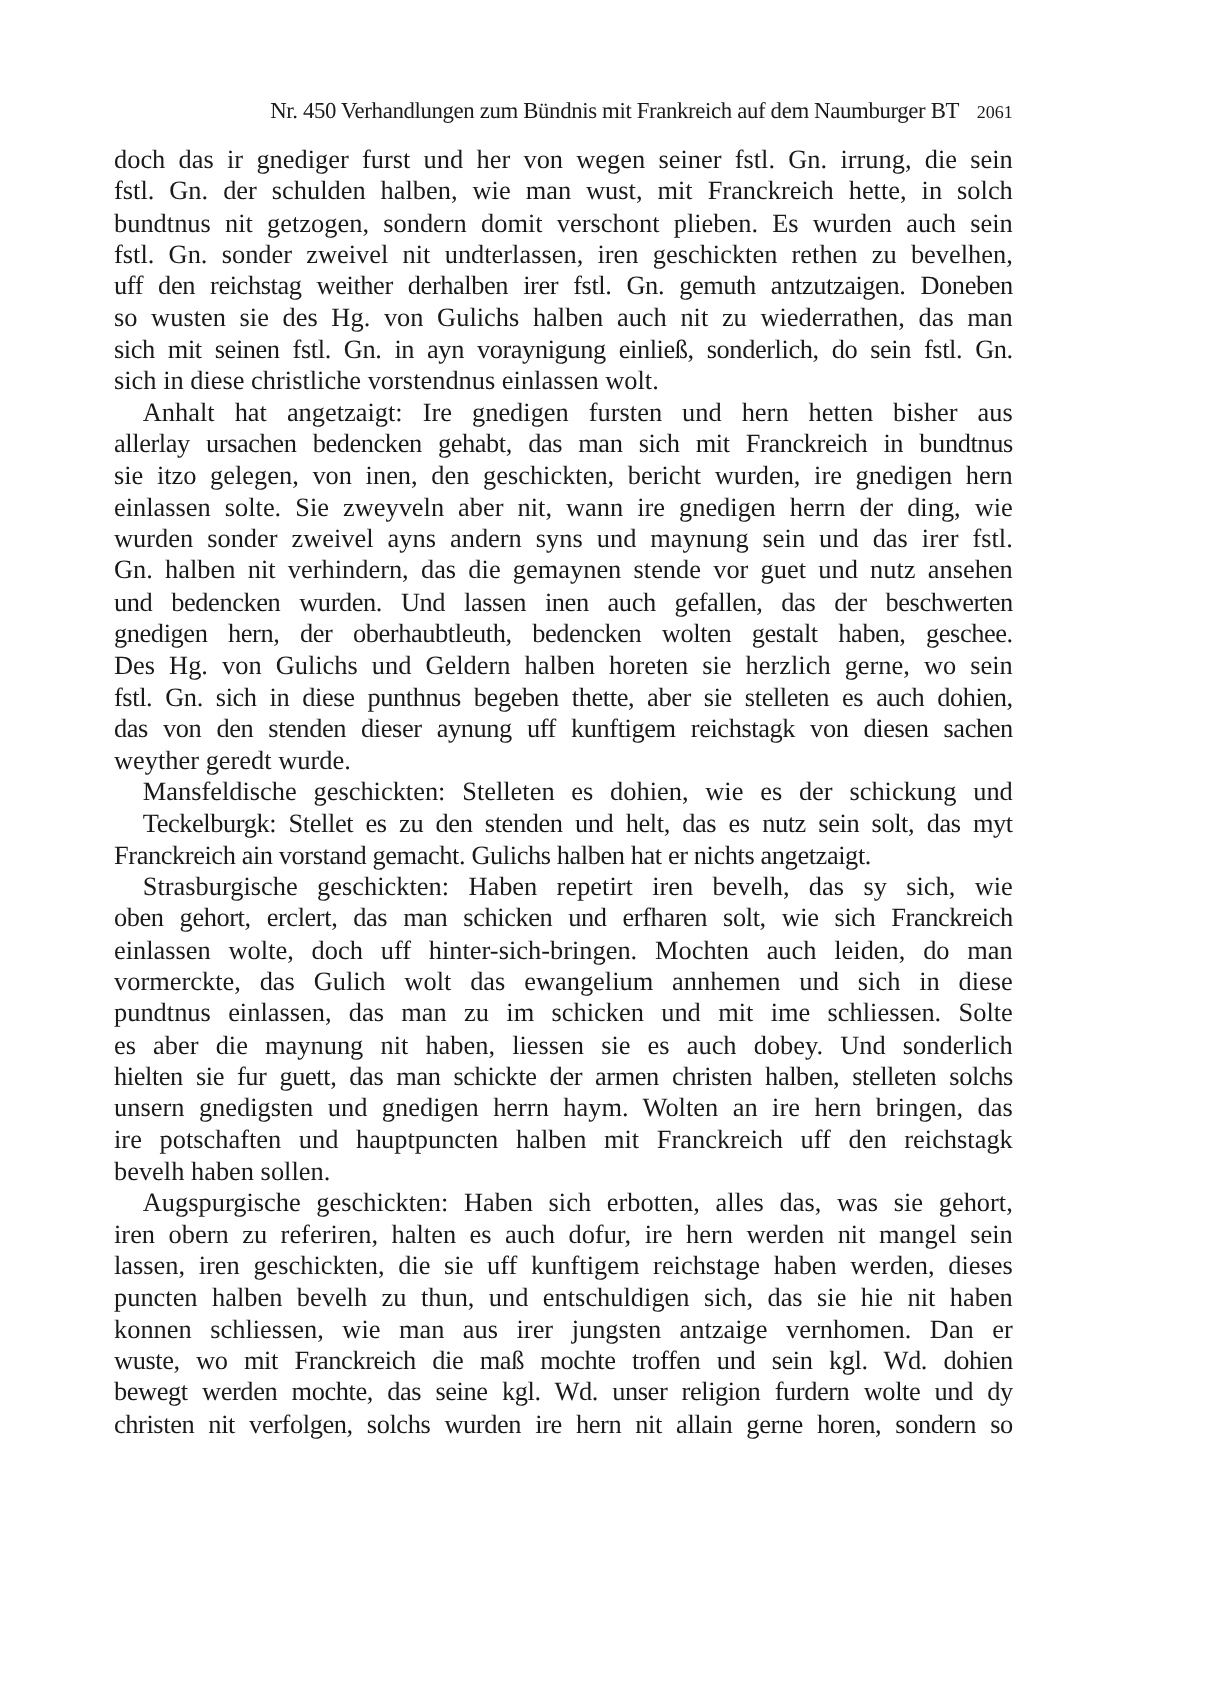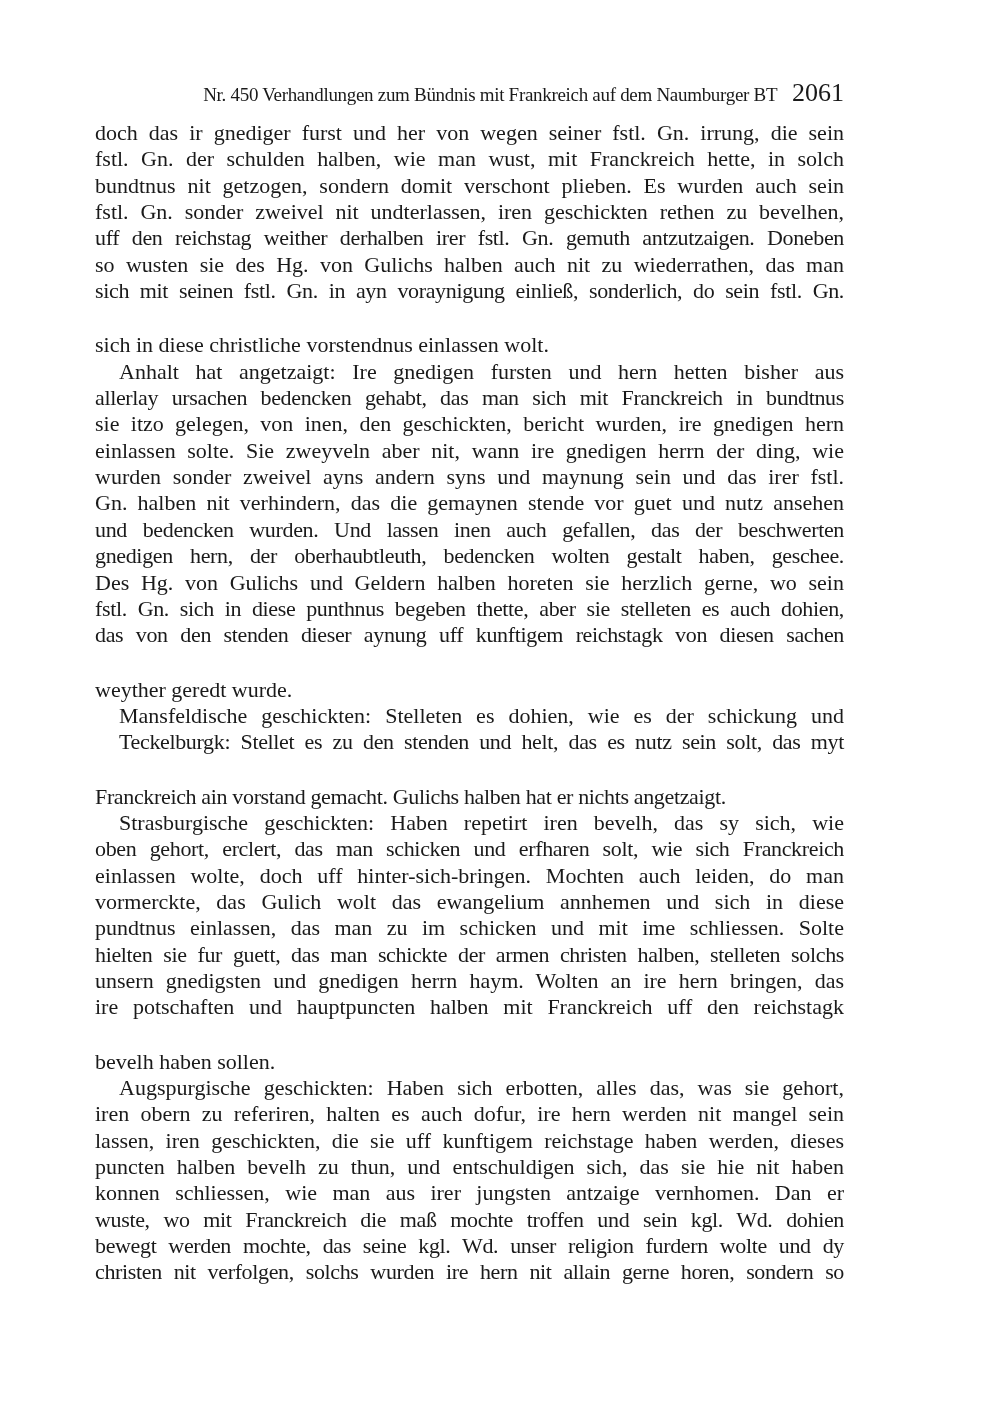--- a/index.html
+++ b/index.html
@@ -7,30 +7,30 @@
   .page {
     position: absolute; left: 95px; top: 0; width: 749px;
     font-family: "Liberation Serif", "DejaVu Serif", serif;
     color: #1a1a1a;
   }
   .running-head {
     position: absolute; top: 80px; right: 0; left: 0;
     text-align: right; font-size: 19px; line-height: 26px; white-space: nowrap;
   }
   .running-head .title { letter-spacing: -0.3px; text-align: center; }
-  .running-head .pageno { margin-left: 10px; font-size: 26px; }
+  .running-head .pageno { margin-left: 10px; font-size: 15px; }
   .body {
     position: absolute; top: 120px; left: 0; width: 749px;
     font-size: 22px; line-height: 26.35px;
   }
   .line {
     display: block; height: 26.35px; white-space: nowrap;
     text-align: justify; text-align-last: justify; overflow: visible; font-family: Liberation Serif, serif;
   }
-  .line.last { text-align-last: left; margin-top: 28px; }
+  .line.last { text-align-last: left; }
   .line.indent { padding-left: 24px; }
   .line.condensed { letter-spacing: -0.35px; }
 </style>
 </head>
 <body>
 
 <div class="page">
   <div class="running-head">
     <span class="title">Nr. 450 Verhandlungen zum Bündnis mit Frankreich auf dem Naumburger BT</span>
     <span class="pageno">2061</span>
@@ -66,20 +66,21 @@
       <div>
         <span class="line indent condensed">Teckelburgk: Stellet es zu den stenden und helt, das es nutz sein solt, das myt</span>
         <span class="line last condensed">Franckreich ain vorstand gemacht. Gulichs halben hat er nichts angetzaigt.</span>
       </div>
       <div>
         <span class="line indent">Strasburgische geschickten: Haben repetirt iren bevelh, das sy sich, wie</span>
         <span class="line condensed">oben gehort, erclert, das man schicken und erfharen solt, wie sich Franckreich</span>
         <span class="line">einlassen wolte, doch uff hinter-sich-bringen. Mochten auch leiden, do man</span>
         <span class="line">vormerckte, das Gulich wolt das ewangelium annhemen und sich in diese</span>
         <span class="line">pundtnus einlassen, das man zu im schicken und mit ime schliessen. Solte</span>
+        <span class="line">es aber die maynung nit haben, liessen sie es auch dobey. Und sonderlich</span>
         <span class="line condensed">hielten sie fur guett, das man schickte der armen christen halben, stelleten solchs</span>
         <span class="line">unsern gnedigsten und gnedigen herrn haym. Wolten an ire hern bringen, das</span>
         <span class="line">ire potschaften und hauptpuncten halben mit Franckreich uff den reichstagk</span>
         <span class="line last">bevelh haben sollen.</span>
       </div>
       <div>
         <span class="line indent">Augspurgische geschickten: Haben sich erbotten, alles das, was sie gehort,</span>
         <span class="line">iren obern zu referiren, halten es auch dofur, ire hern werden nit mangel sein</span>
         <span class="line">lassen, iren geschickten, die sie uff kunftigem reichstage haben werden, dieses</span>
         <span class="line">puncten halben bevelh zu thun, und entschuldigen sich, das sie hie nit haben</span>

